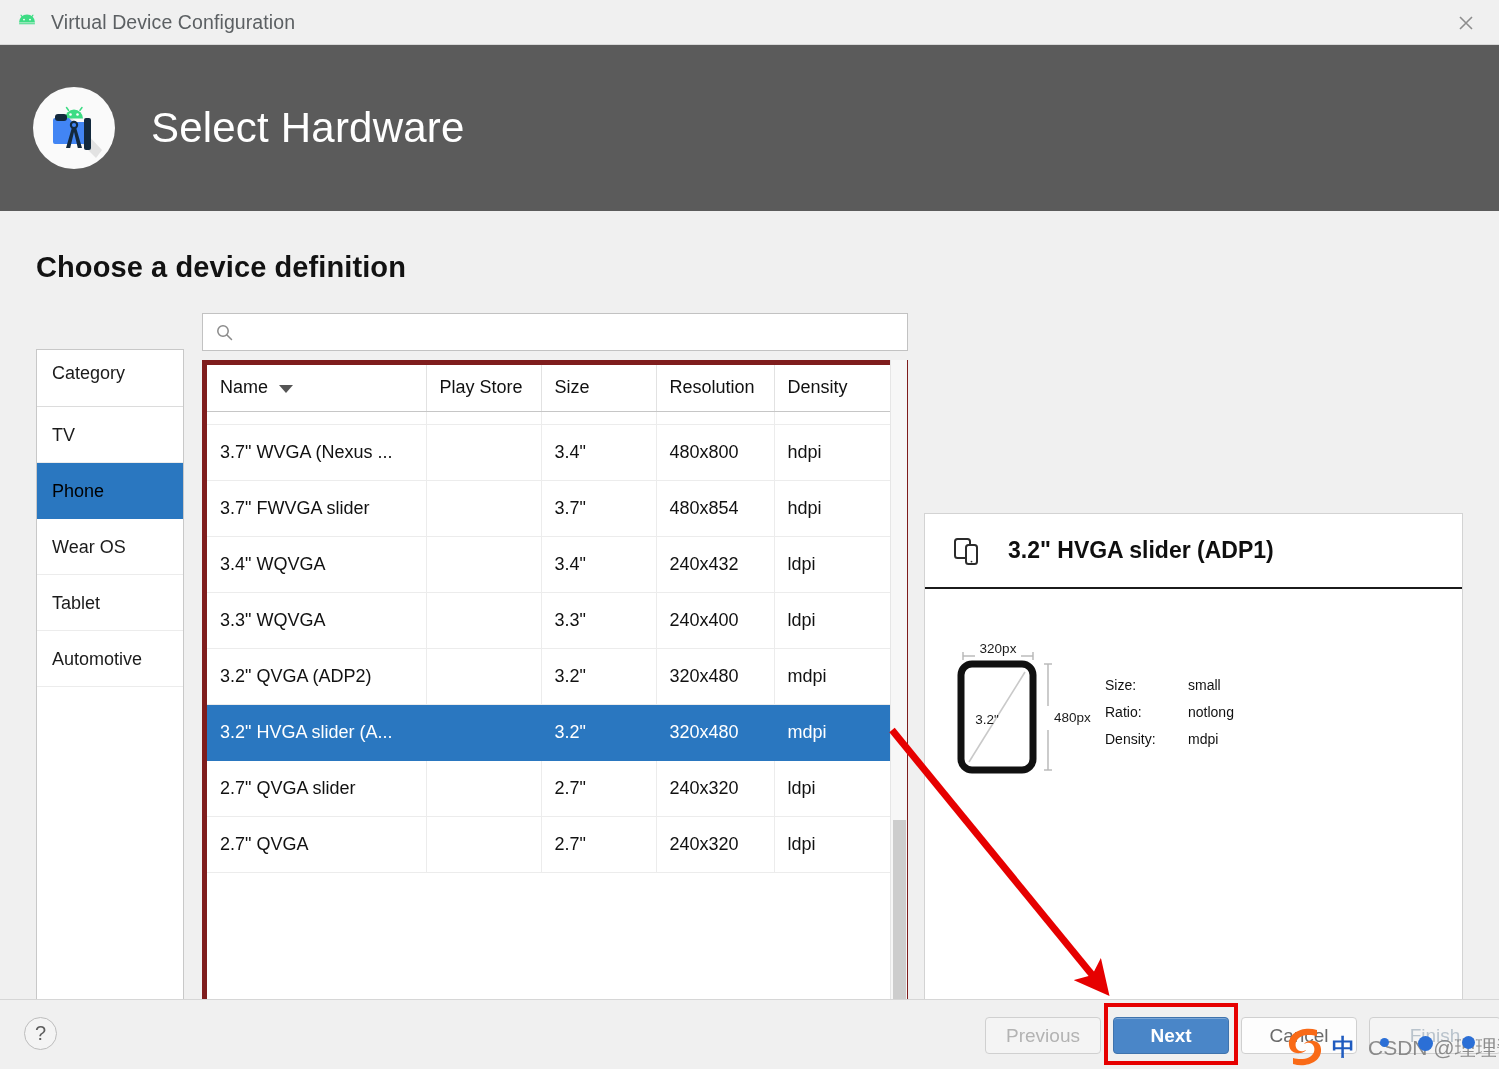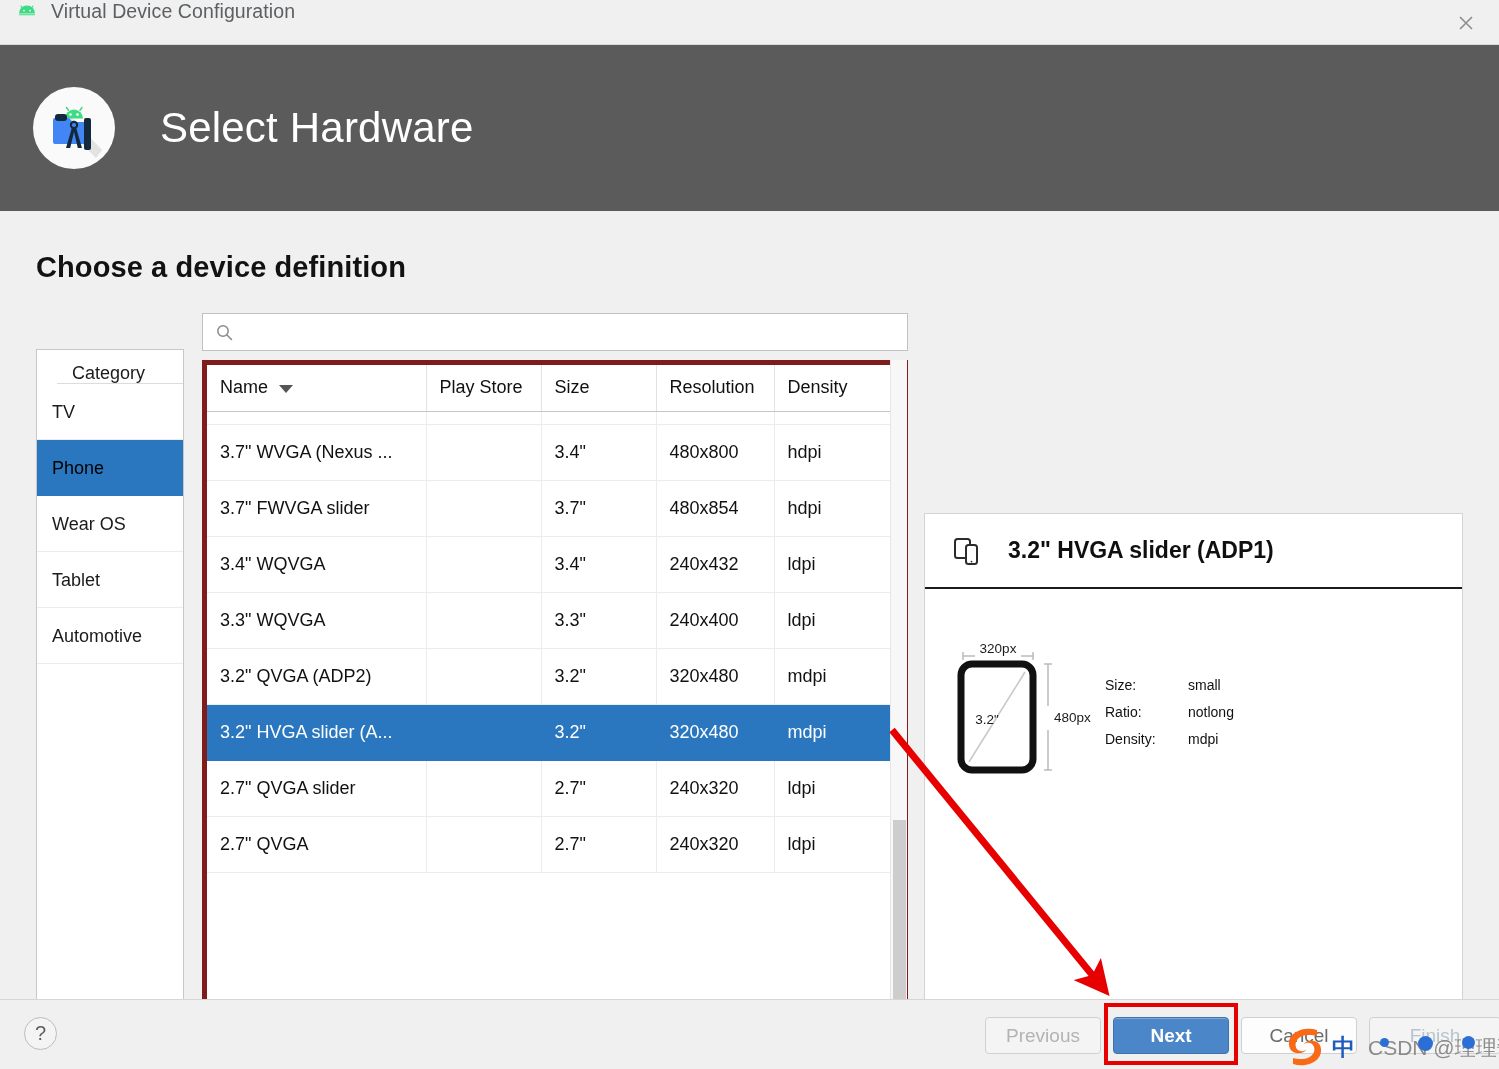--- a/index.html
+++ b/index.html
@@ -13,21 +13,21 @@
     width: 1499px; height: 1069px;
     background: #f0f0f0;
   }
 
   
   .titlebar {
     position: absolute; left: 0; top: 0;
     width: 1499px; height: 45px;
     background: #f0f0f0;
     border-bottom: 1px solid #d8d8d8;
-    display: flex; 
+    display: flex; align-items: center;
   }
   .titlebar-icon {
     margin-left: 14px; width: 26px; height: 26px;
     display: flex; align-items: center; justify-content: center;
   }
   .titlebar-title {
     margin-left: 11px;
     font-size: 19.5px; color: #5c6063; letter-spacing: .1px;
   }
   .titlebar-close {
@@ -47,21 +47,21 @@
   }
   .banner-logo {
     margin-left: 33px;
     width: 82px; height: 82px; border-radius: 50%;
     background: #fafafa;
     display: flex; align-items: center; justify-content: center;
     overflow: hidden;
     flex: none;
   }
   .banner-title {
-    margin-left: 45px;
+    margin-left: 36px;
     font-size: 42px; color: #ffffff; font-weight: 400;
     letter-spacing: .2px;
   }
 
   
   .body {
     position: absolute; left: 0; top: 211px;
     width: 1499px; height: 788px;
     background: #f0f0f0;
   }
@@ -72,25 +72,24 @@
   }
 
   
   .category-panel {
     position: absolute; left: 36px; top: 138px;
     width: 148px; height: 707px;
     background: #ffffff;
     border: 1px solid #c8c8c8;
   }
   .cat-header {
-    height: 34px; line-height: 47px;
+    height: 57px; line-height: 47px;
     padding-left: 15px; font-size: 18px; color: #1b1b1b;
     border-bottom: 1px solid #dcdcdc;
     background: #ffffff;
-    margin-left: 20px;
   }
   .cat-item {
     height: 56px; line-height: 56px;
     padding-left: 15px; font-size: 18px; color: #1b1b1b;
     border-bottom: 1px solid #ececec;
     cursor: pointer;
     overflow: hidden; white-space: nowrap;
   }
   .cat-item.selected { background: #2a77c0; color: #000000; border-bottom-color: #2a77c0; }
 

